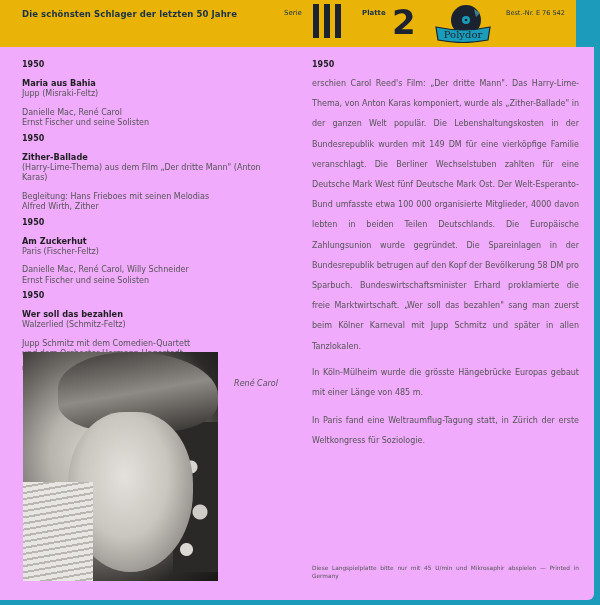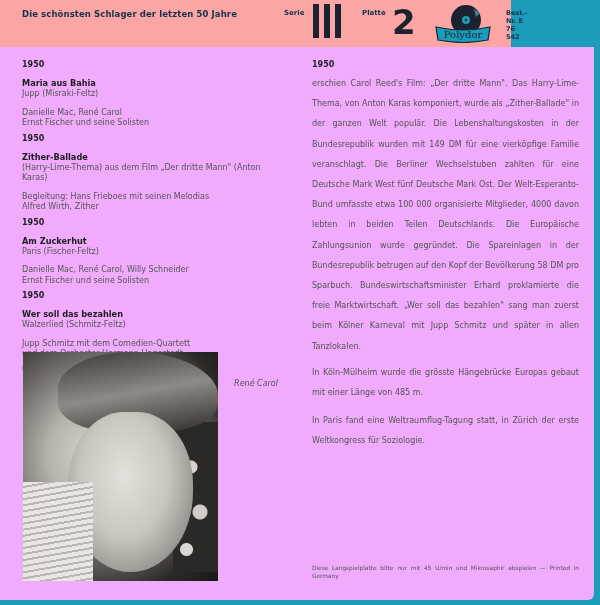--- a/index.html
+++ b/index.html
@@ -1,28 +1,28 @@
 <!DOCTYPE html>
 <html><head>
 <meta charset="utf-8">
 <style>
   * { box-sizing: border-box; margin: 0; padding: 0; }
   html, body { width: 600px; height: 605px; overflow: hidden; background: #1a9ab8; }
   body { position: relative; font-family: "DejaVu Sans", "Liberation Sans", sans-serif; color: #4a4a48; }
 
   .sleeve { position: absolute; left: 0; top: 0; width: 600px; height: 605px; background: #1c9cba; }
-  .header { position: absolute; left: 0; top: 0; width: 511px; height: 47px; background: #fca5a5; }
+  .header { position: absolute; left: 0; top: 0; width: 576px; height: 47px; background: #eab308; }
   .header .series-title { position: absolute; left: 22px; top: 9px; font-size: 8.5px; font-weight: bold; color: #16324a; letter-spacing: 0.1px; }
-  .header .serie-label { position: absolute; left: 284px; top: 9px; font-size: 7px; font-weight: bold; color: #16324a; }
+  .header .serie-label { position: absolute; left: 284px; top: 9px; font-size: 7px; font-weight: normal; color: #16324a; }
   .roman { position: absolute; left: 313px; top: 4px; display: flex; gap: 5px; }
   .roman span { display: block; width: 6px; height: 34px; background: #1b2230; }
   .header .platte-label { position: absolute; left: 362px; top: 9px; font-size: 7px; font-weight: bold; color: #16324a; }
   .header .platte-num { position: absolute; left: 392px; top: 2px; font-size: 34px; font-weight: bold; color: #1b2230; line-height: 40px; font-family: "DejaVu Sans", sans-serif; }
   .logo { position: absolute; left: 428px; top: 3px; width: 70px; height: 40px; }
-  .header .bestnr { position: absolute; left: 506px; top: 9px; font-size: 6.5px; font-weight: bold; color: #16324a; }
+  .header .bestnr { position: absolute; left: 506px; top: 9px; font-size: 6.5px; font-weight: normal; color: #16324a; }
 
   .paper { position: absolute; left: 0; top: 47px; width: 594px; height: 553px; background: #f0abfc; border-bottom-right-radius: 6px; }
 
   .left { position: absolute; left: 22px; top: 12px; width: 262px; }
   .track { margin-bottom: 4px; }
   .track .year { font-size: 8px; font-weight: bold; color: #1e1e20; line-height: 11px; }
   .track .title { font-size: 8.2px; font-weight: bold; color: #1e1e20; line-height: 11px; margin-top: 8px; }
   .track .genre { font-size: 8px; color: #555; line-height: 10.5px; }
   .track .artists { font-size: 8px; color: #555; line-height: 10.5px; margin-top: 8px; }
   .photo-credit { font-size: 5.6px; color: #666; margin-top: 3px; line-height: 8px; }

